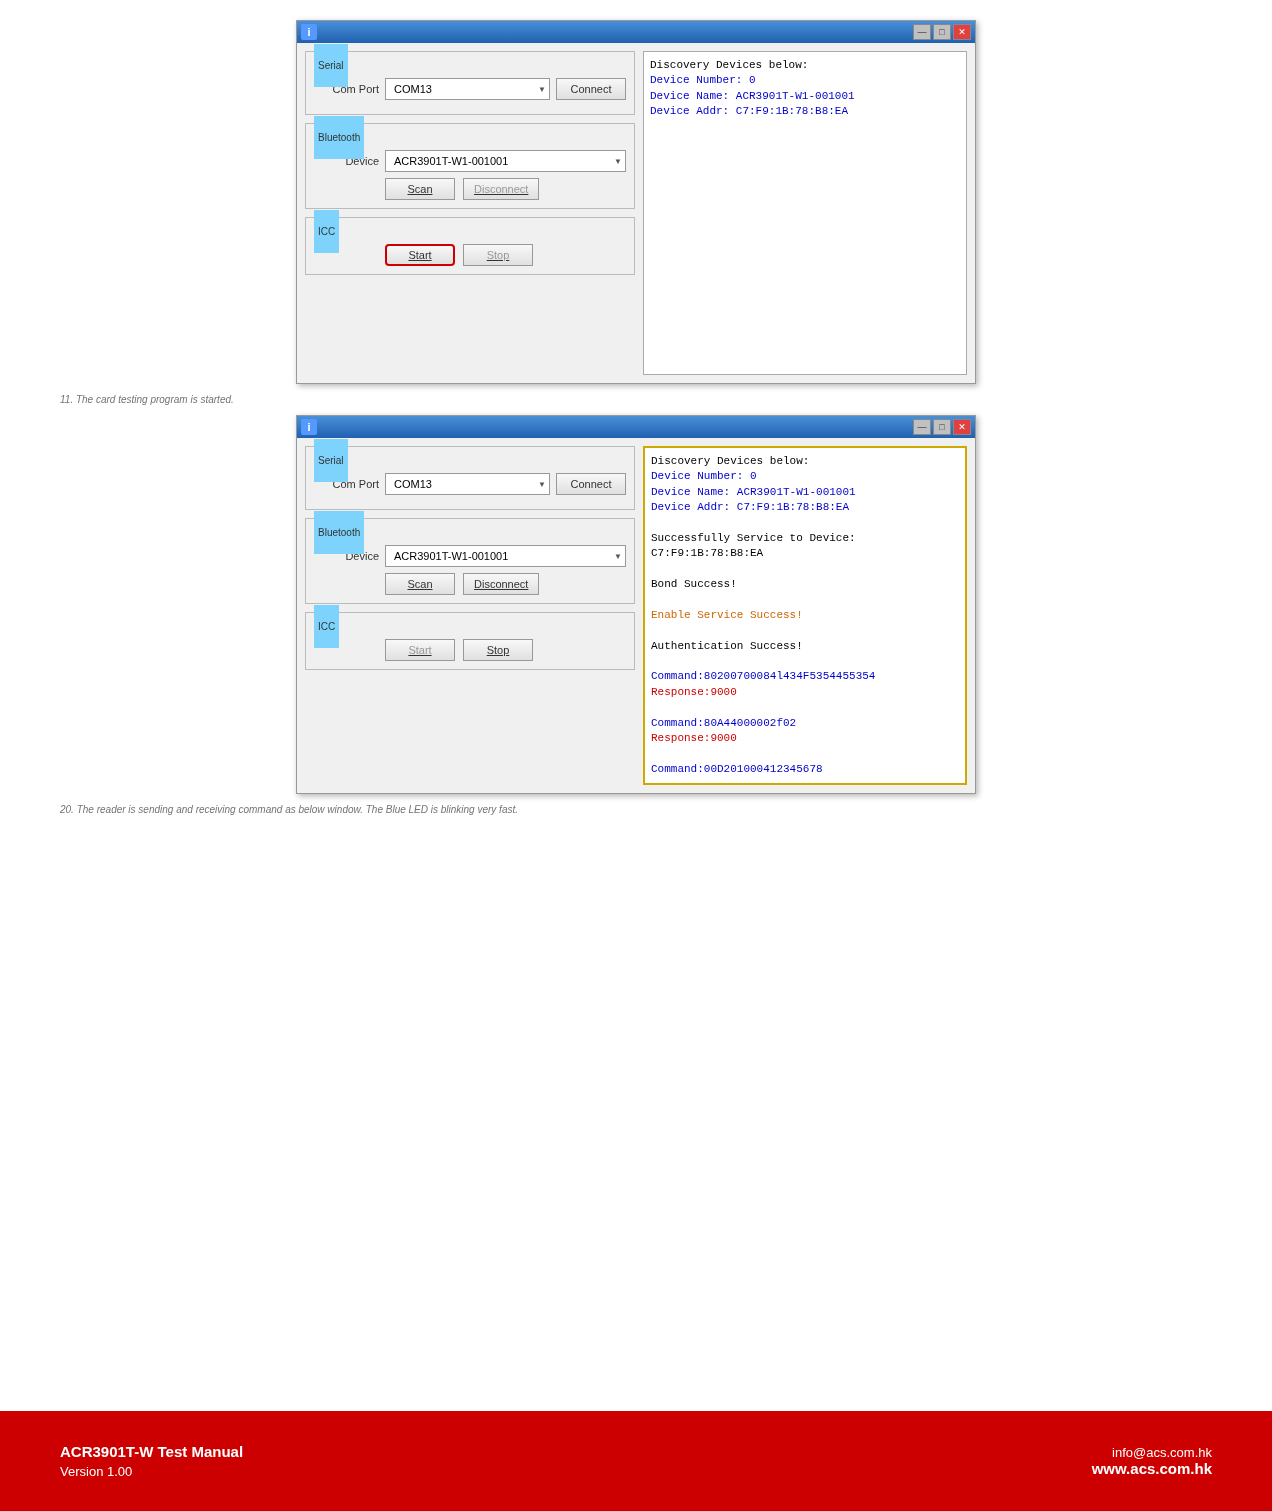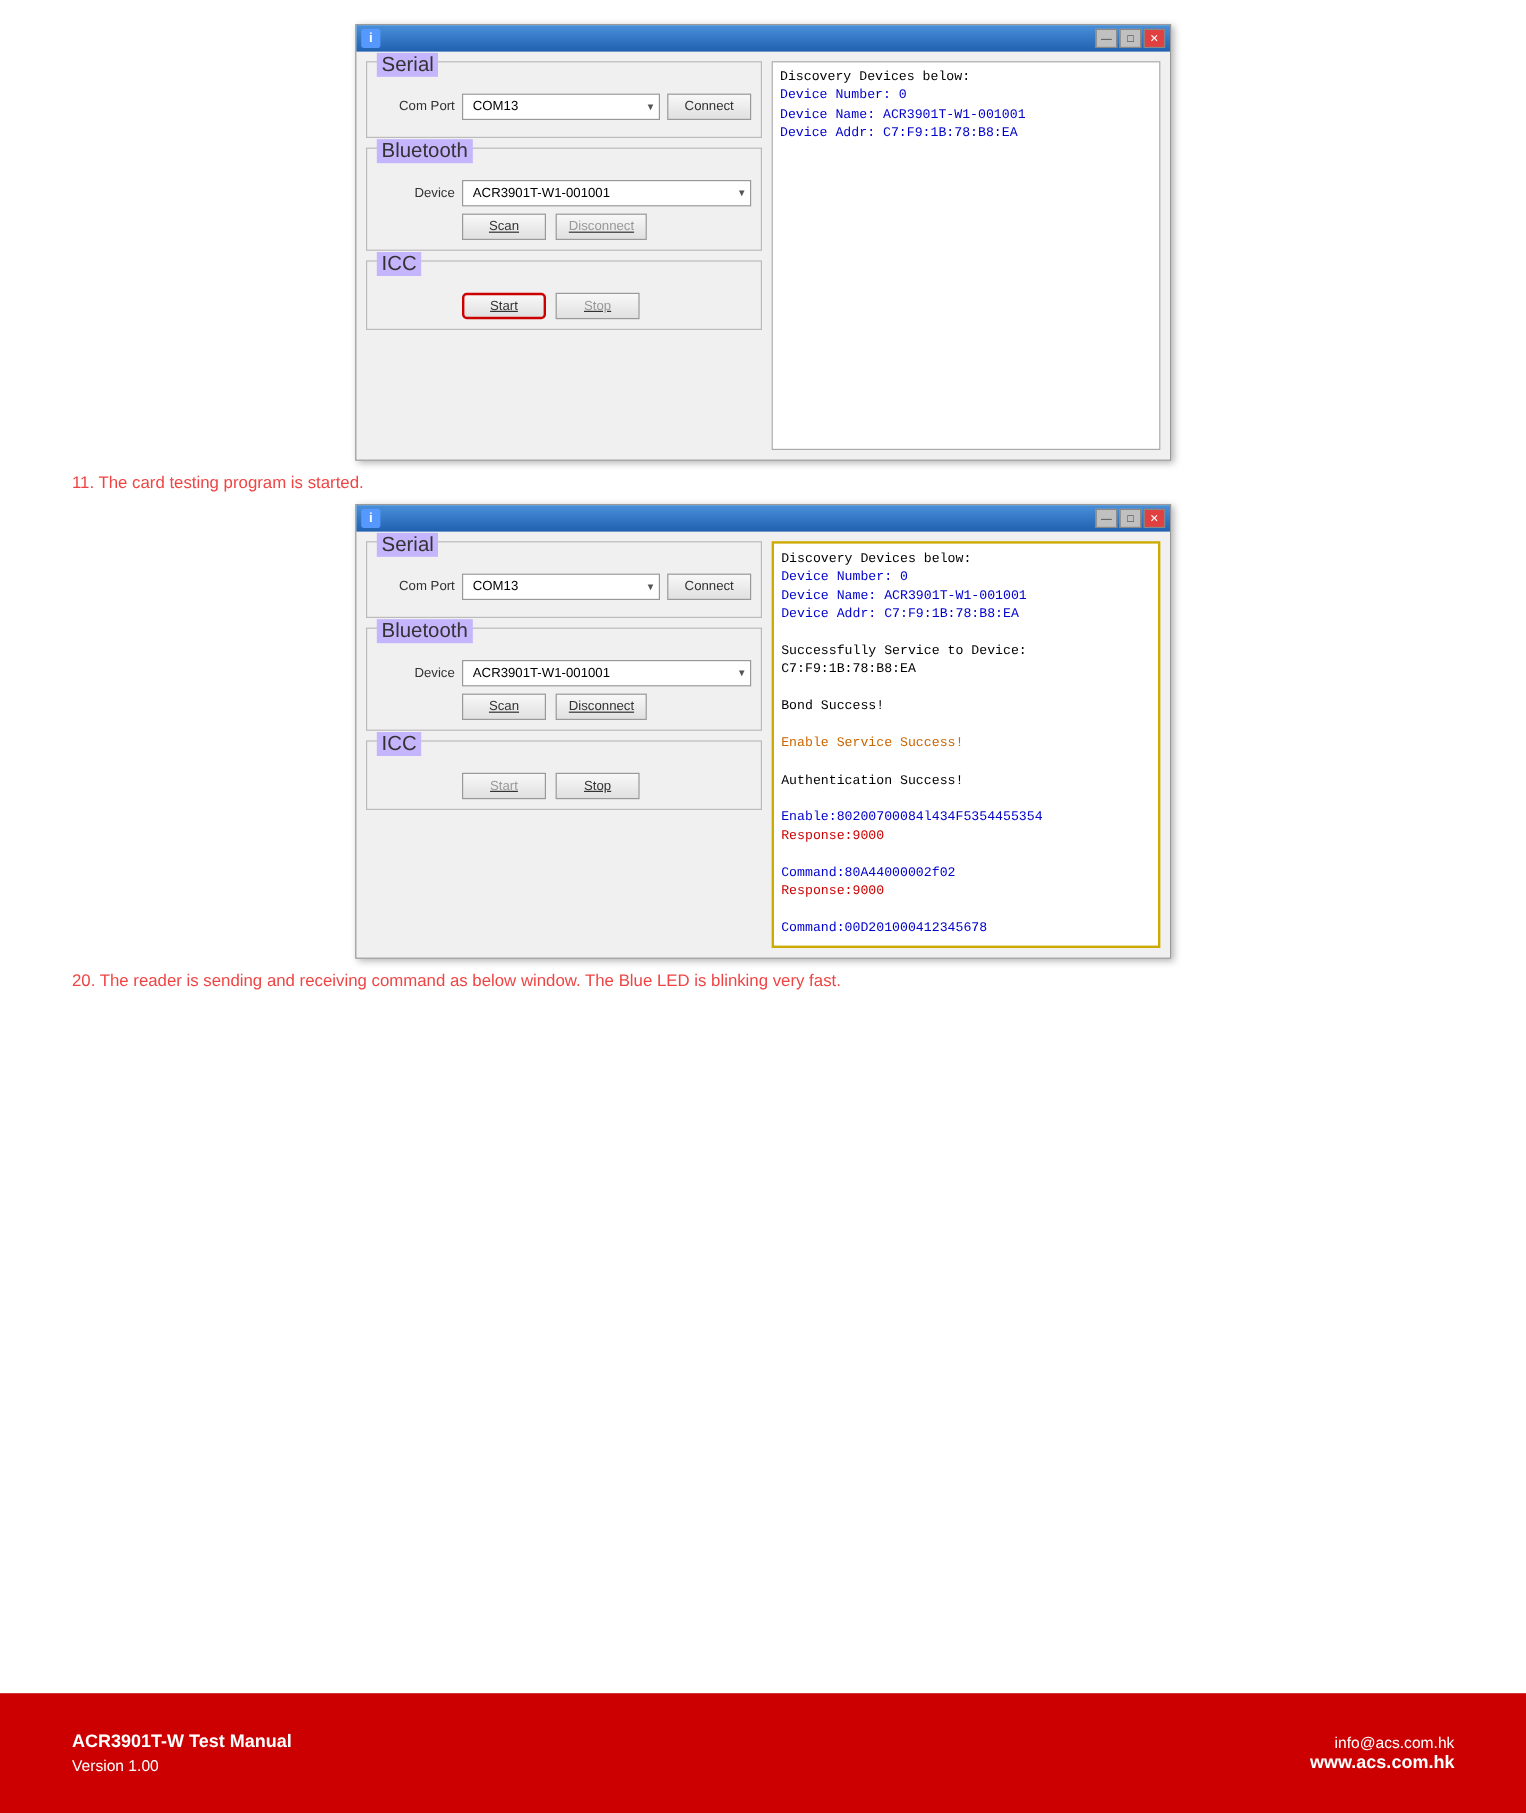--- a/index.html
+++ b/index.html
@@ -163,23 +163,23 @@
       border: 1px solid #bbb;
       padding: 6px 8px 8px 8px;
       margin-bottom: 8px;
       position: relative;
     }
 
     .groupbox-title {
       position: absolute;
       top: -8px;
       left: 8px;
-      background: #c4b5fd;
-      padding: 0 4px;
-      font-size: 17px;
+      background: #7dd3fc;
+      padding: 16px 4px;
+      font-size: 10px;
       color: #333;
     }
 
     .groupbox-content {
       margin-top: 20px;
     }
 
     .log-text {
       font-size: 11px;
       font-family: 'Courier New', monospace;
@@ -199,23 +199,24 @@
       color: #cc6600;
     }
 
     
     .win-right.highlighted-border {
       border: 2px solid #ccaa00;
     }
 
     
     .step-text {
-      font-size: 14px;
-      color: #ef4444;
+      font-size: 10px;
+      color: #737373;
       margin: 10px 0 6px 0;
+      font-style: italic;
     }
 
     
     .footer {
       position: absolute;
       bottom: 0;
       left: 0;
       right: 0;
       height: 100px;
       background: #cc0000;
@@ -397,21 +398,21 @@
           <div>&nbsp;</div>
           <div>Successfully Service to Device:</div>
           <div>C7:F9:1B:78:B8:EA</div>
           <div>&nbsp;</div>
           <div>Bond Success!</div>
           <div>&nbsp;</div>
           <div class="highlight-orange">Enable Service Success!</div>
           <div>&nbsp;</div>
           <div>Authentication Success!</div>
           <div>&nbsp;</div>
-          <div class="highlight-blue">Enable:80200700084l434F5354455354</div>
+          <div class="highlight-blue">Command:80200700084l434F5354455354</div>
           <div class="highlight-red">Response:9000</div>
           <div>&nbsp;</div>
           <div class="highlight-blue">Command:80A44000002f02</div>
           <div class="highlight-red">Response:9000</div>
           <div>&nbsp;</div>
           <div class="highlight-blue">Command:00D201000412345678</div>
         </div>
       </div>
     </div>
   </div>

